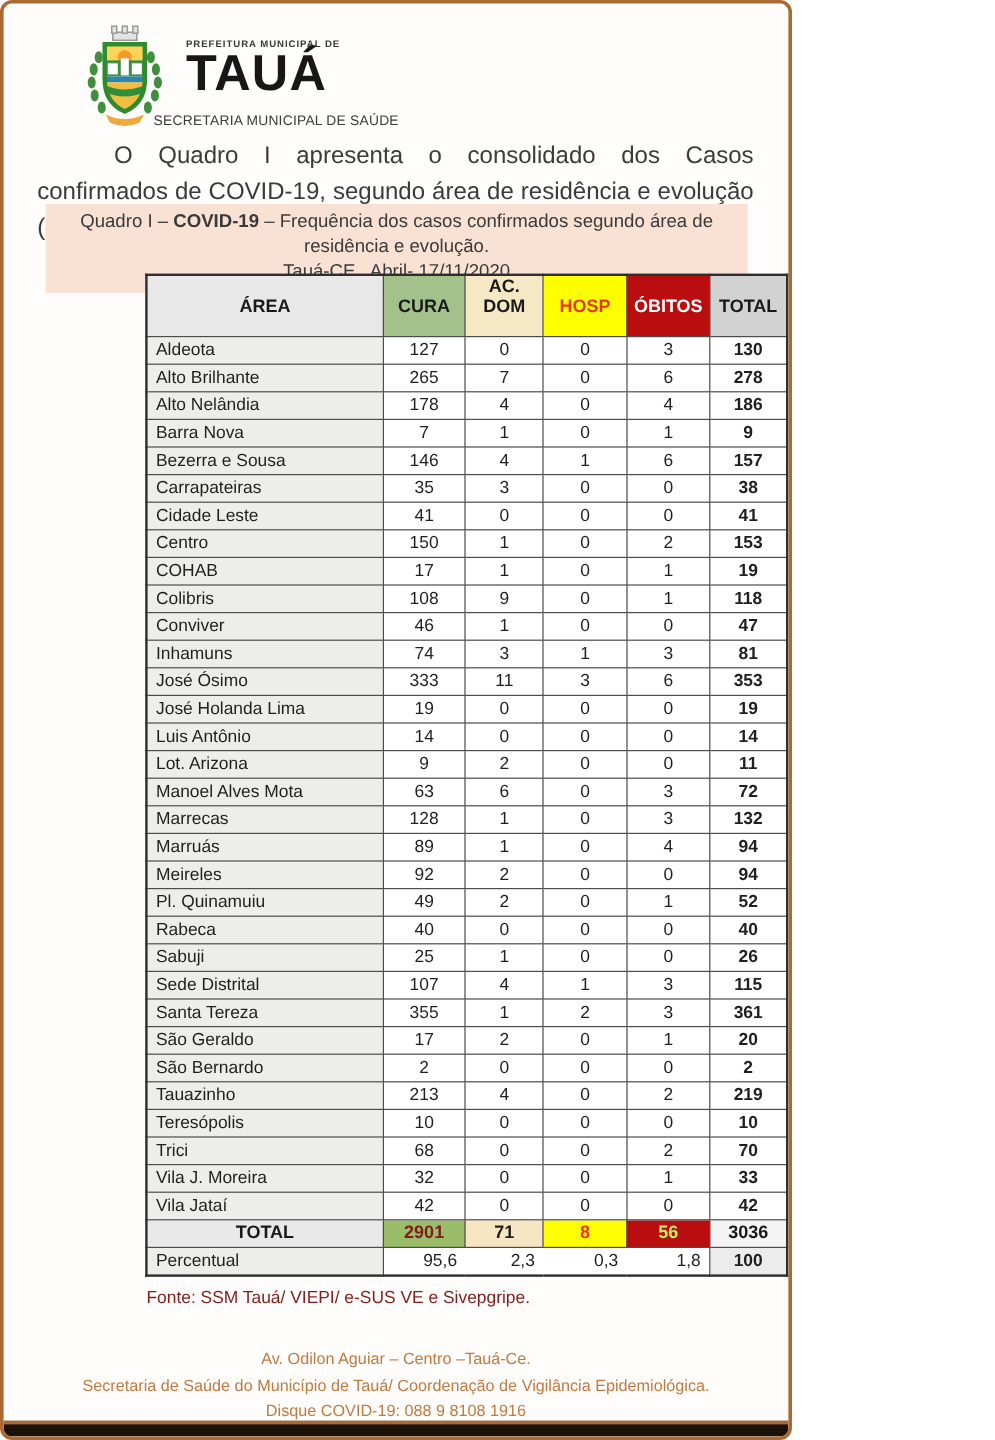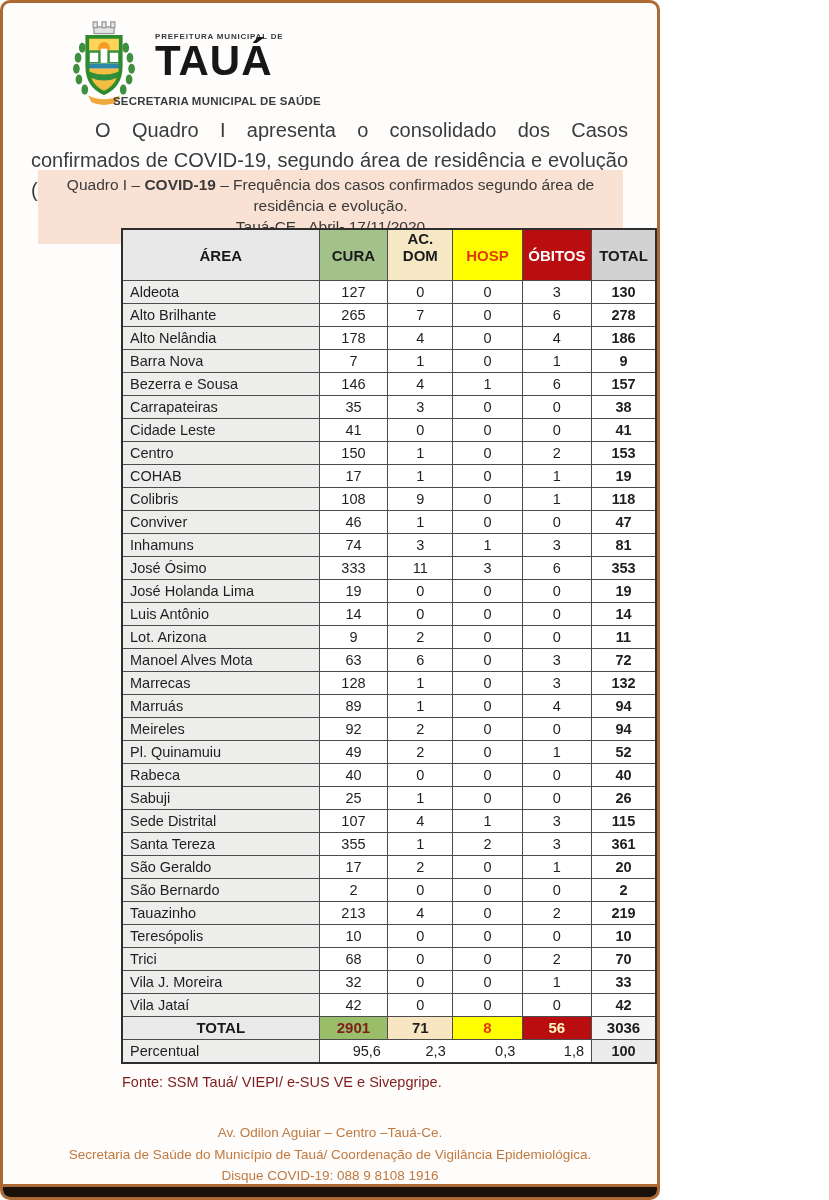--- a/index.html
+++ b/index.html
@@ -21,22 +21,22 @@
     border-top:3px solid #ab6a34;
   }
 
   
   .logo-wrap { position:absolute; left:58px; top:13px; display:flex; align-items:flex-start; }
   .crest { width:86px; height:92px; }
   .logo-text { margin-left:8px; padding-top:16px; }
   .logo-small { font-size:8px; font-weight:bold; letter-spacing:.8px; color:#383838; }
   .logo-big { font-size:42px; font-weight:800; letter-spacing:1px; line-height:.95; color:#171717; }
   .secretariat {
-    position:absolute; left:110px; top:92px;
-    font-size:11.5px; font-weight:bold; color:#3c3c3c; letter-spacing:.2px;
+    position:absolute; left:125px; top:92px;
+    font-size:11.5px; font-weight:normal; color:#3c3c3c; letter-spacing:.2px;
   }
 
   
   .intro {
     position:absolute; left:28px; right:29px; top:112px;
     font-size:20px; line-height:30px; color:#3b3b3b;
     text-align:justify; text-indent:64px;
   }
 
   
@@ -435,21 +435,21 @@
           <td class="c-num">0</td>
           <td class="c-num c-total">42</td>
         </tr>
       </tbody>
     <tbody>
       <tr class="total-row" id="total-row">
         <td style="background: rgb(233, 233, 233); color: rgb(26, 26, 26);">TOTAL</td>
         <td style="background: rgb(153, 189, 104); color: #7f1d1d;">2901</td>
         <td style="background: rgb(248, 229, 194); color: rgb(31, 31, 31);">71</td>
         <td style="background: rgb(255, 255, 0); color: rgb(226, 58, 13);">8</td>
-        <td style="background: rgb(186, 13, 16); color: #fef9c3; margin-left: 42px;">56</td>
+        <td style="background: rgb(186, 13, 16); color: #bef264; margin-left: 42px;">56</td>
         <td style="background: rgb(244, 244, 244); color: rgb(26, 26, 26);">3036</td>
       </tr>
       <tr class="pct-row">
         <td class="c-area">Percentual</td>
         <td class="p-num">95,6</td>
         <td class="p-num">2,3</td>
         <td class="p-num">0,3</td>
         <td class="p-num">1,8</td>
         <td class="p-total">100</td>
       </tr>

